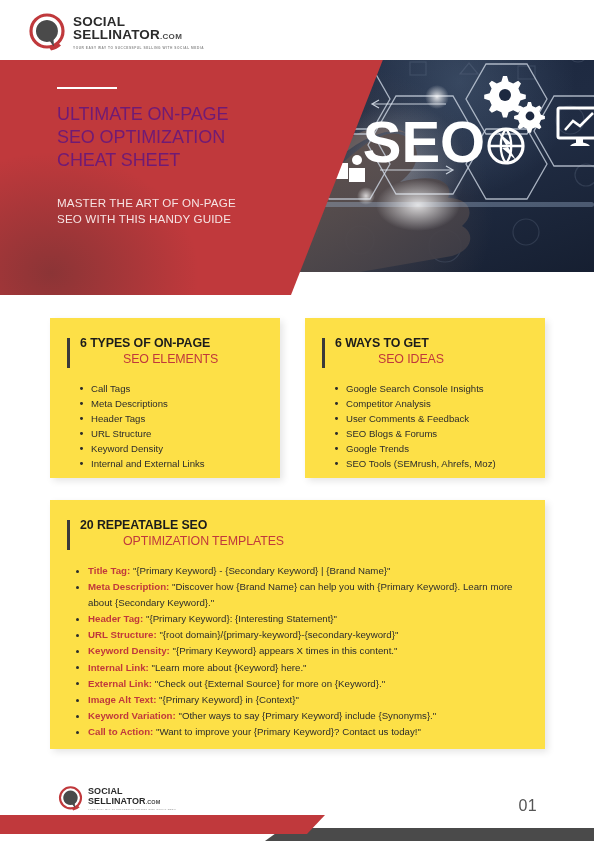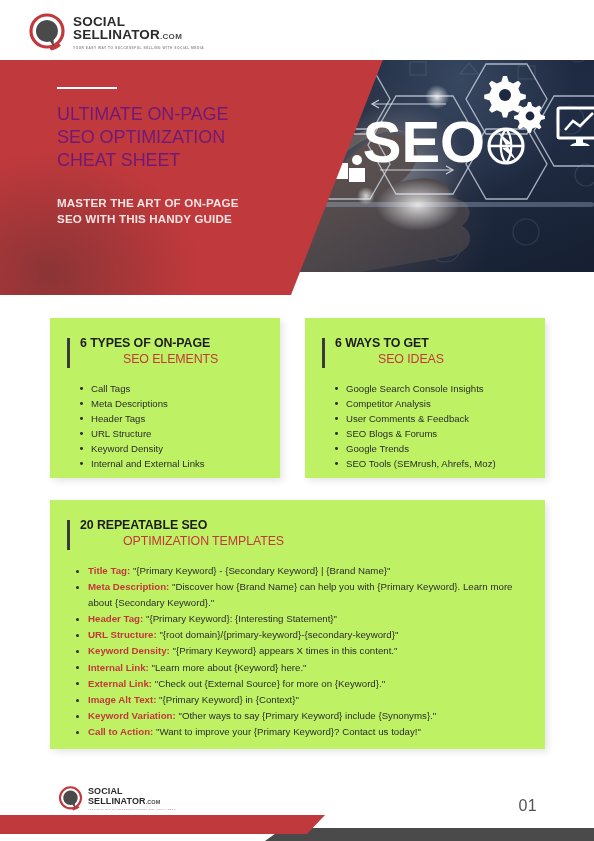--- a/index.html
+++ b/index.html
@@ -109,29 +109,29 @@
     color: #701a75;
     font-size: 18px;
     font-weight: 400;
     line-height: 23px;
     letter-spacing: -.1px;
   }
   .hero-sub {
     margin-top: 23px;
     color: #f6e3e3;
     font-size: 11.6px;
-    font-weight: 700;
+    font-weight: 400;
     line-height: 16px;
     letter-spacing: .15px;
   }
 
   
   .card {
     position: absolute;
-    background: #bef264;
+    background: #fde047;
     box-shadow: 3px 3px 7px rgba(0,0,0,.10);
     z-index: 2;
   }
   .card-a { left: 50px; top: 318px; width: 230px; height: 160px; }
   .card-b { left: 305px; top: 318px; width: 240px; height: 160px; }
   .card-c { left: 50px; top: 500px; width: 495px; height: 249px; }
 
   .card-head {
     position: relative;
     padding-left: 13px;

